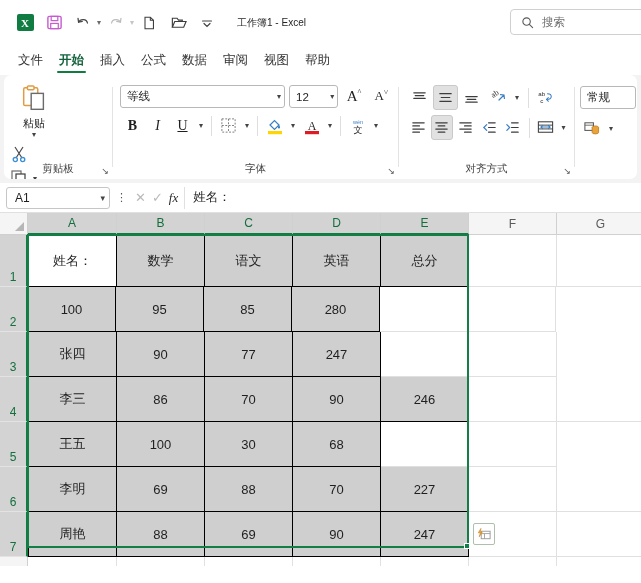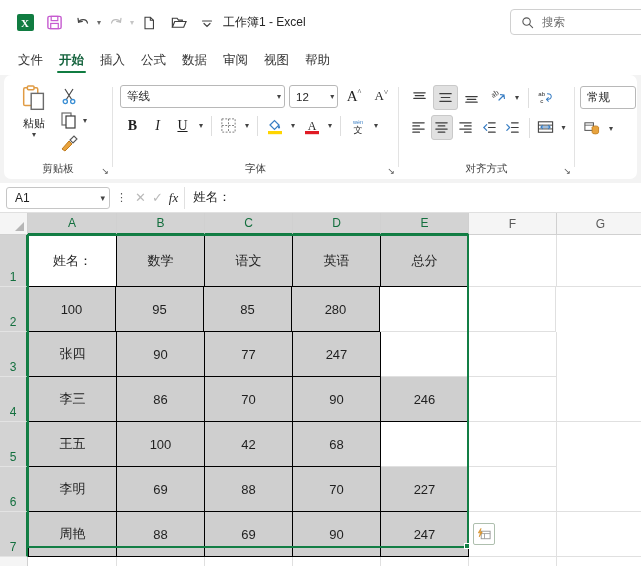--- a/index.html
+++ b/index.html
@@ -29,21 +29,22 @@
   .excel-logo {
     width: 17px; height: 17px;
     background: #107c41;
     border-radius: 2px;
     color: #fff; font-size: 11px; font-weight: bold;
     display: flex; align-items: center; justify-content: center;
     font-family: "Liberation Serif", serif;
   }
   .caret-sm { font-size: 8px; color: #6b6b6b; margin-left: -2px; margin-right: 2px; }
   .title-text {
-    font-size: 12px; color: #262626;
+    font-size: 10px; color: #262626;
+    margin-left: 14px;
     white-space: nowrap;
   }
   .searchbox {
     position: absolute; left: 510px; top: 9px;
     width: 200px; height: 26px;
     border: 1px solid #d0d0d0; border-radius: 4px;
     background: #fff;
     display: flex; align-items: center;
     padding-left: 10px;
   }
@@ -96,21 +97,21 @@
     position: absolute; bottom: 3px; left: 0; right: 0;
     text-align: center; font-size: 10.5px; color: #444;
   }
   .grp-launcher {
     position: absolute; bottom: 3px; right: 3px;
     font-size: 9px; color: #555;
   }
 
   
   .clip { width: 108px; }
-  .clip-row { display: flex; }
+  .clip-row { display: flex; flex-direction: column; }
   .paste-btn {
     width: 50px; display: flex; flex-direction: column; align-items: center;
     padding-top: 4px;
   }
   .paste-label { font-size: 11px; color: #1f1f1f; margin-top: 2px; }
   .paste-caret { font-size: 8px; color: #444; line-height: 7px;}
   .clip-small { display: flex; flex-direction: column; gap: 2px; padding-top: 5px; }
   .clip-small-row { display: flex; align-items: center; height: 22px; }
 
   
@@ -601,21 +602,21 @@
       <div class="gcell inrange" style="width:88px;height:45px">70</div>
       <div class="gcell inrange" style="width:88px;height:45px">90</div>
       <div class="gcell inrange" style="width:88px;height:45px">246</div>
       <div class="gcell" style="width:88px;height:45px"></div>
       <div class="gcell" style="width:88px;height:45px"></div>
     </div>
 
     <div class="grow">
       <div class="gcell inrange lb" style="width:89px;height:45px">王五</div>
       <div class="gcell inrange" style="width:88px;height:45px">100</div>
-      <div class="gcell inrange" style="width:88px;height:45px">42</div>
+      <div class="gcell inrange" style="width:88px;height:45px">30</div>
       <div class="gcell inrange" style="width:88px;height:45px">68</div>
       <div class="gcell" style="width:88px;height:45px"></div>
       <div class="gcell" style="width:88px;height:45px"></div>
     </div>
 
     <div class="grow">
       <div class="gcell inrange lb" style="width:89px;height:45px">李明</div>
       <div class="gcell inrange" style="width:88px;height:45px">69</div>
       <div class="gcell inrange" style="width:88px;height:45px">88</div>
       <div class="gcell inrange" style="width:88px;height:45px">70</div>

